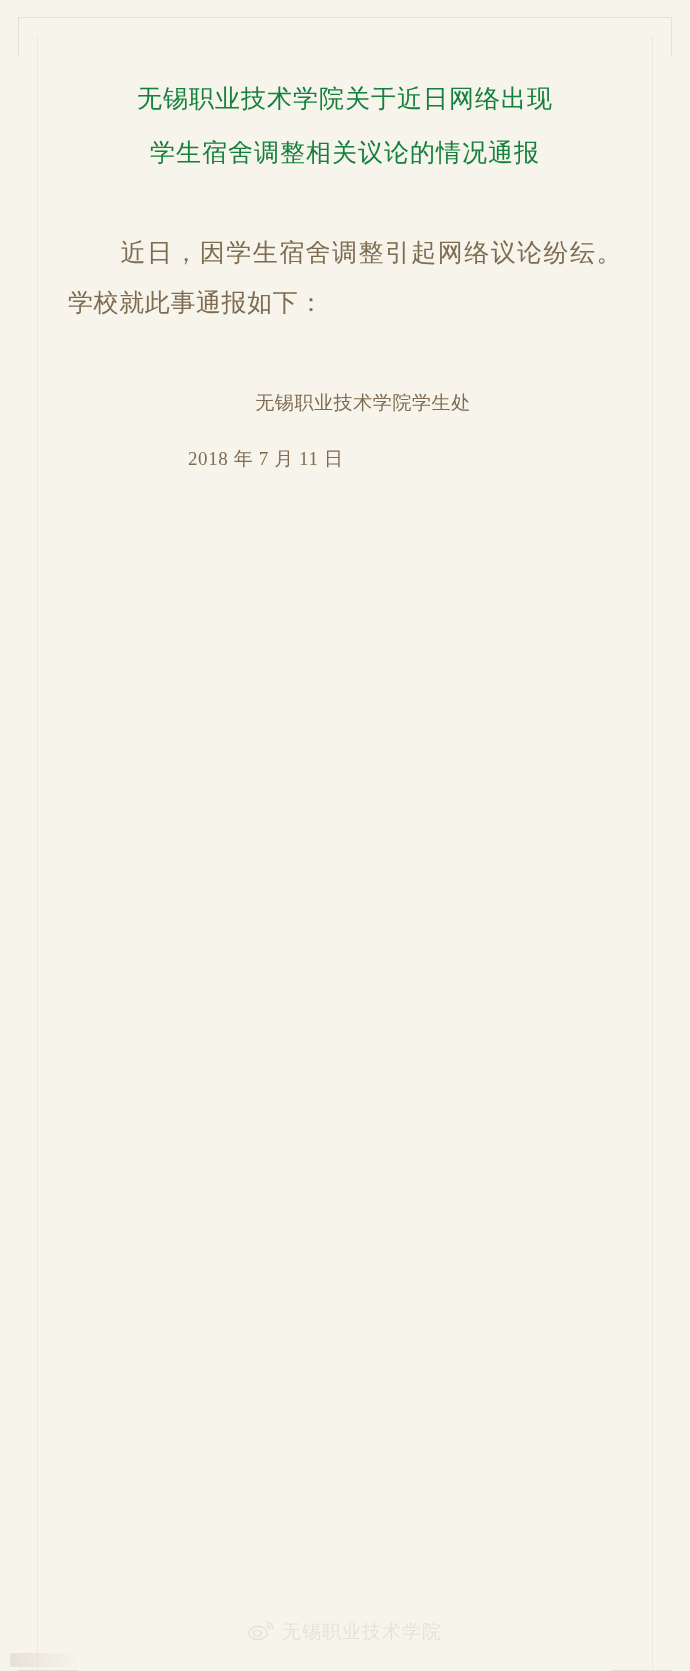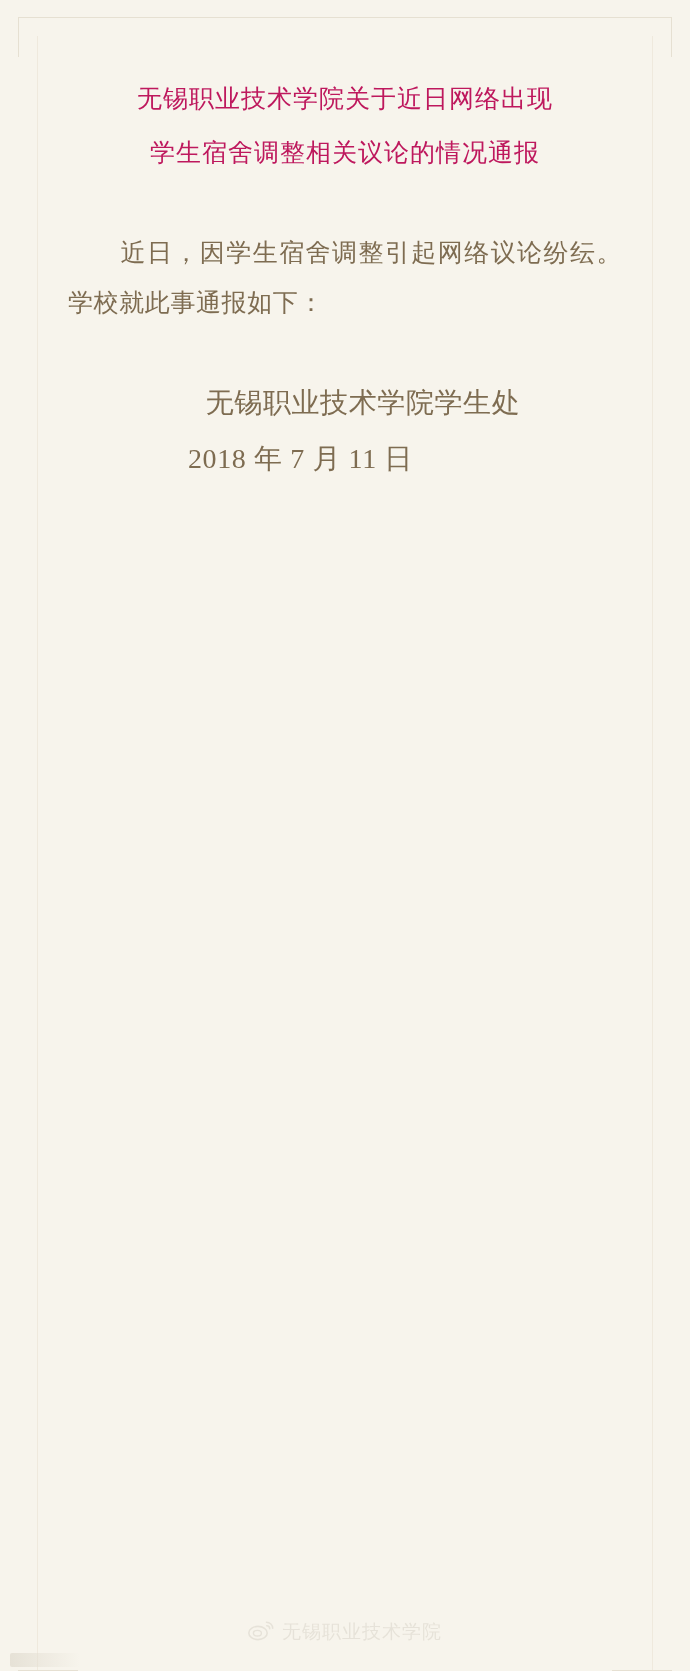--- a/index.html
+++ b/index.html
@@ -81,21 +81,21 @@
   .content {
     position: relative;
     padding: 0 68px;
     color: #7d6a4f;
   }
   .title {
     text-align: center;
     font-size: 25px;
     line-height: 54px;
     letter-spacing: 1px;
-    color: #be185d;
+    color: #15803d;
     margin: 0;
     font-weight: normal;
   }
   .title-1 { padding-top: 72px; }
   .title-2 { padding-top: 0px; }
 
   .body-text {
     font-size: 25px;
     line-height: 50px;
     letter-spacing: 0.6px;
@@ -103,21 +103,21 @@
     text-align: justify;
     text-justify: inter-ideograph;
     margin: 0;
   }
   .p-first { margin-top: 48px; }
   .p-gap { margin-top: 24px; }
   .indent { text-indent: 2.1em; }
 
   .sign-block {
     margin-top: 50px;
-    font-size: 28px;
+    font-size: 19px;
     line-height: 50px;
     color: #7e6c51;
     letter-spacing: 0.6px;
   }
   .sign-org {
     text-align: center;
     padding-left: 36px;
   }
   .sign-date {
     padding-left: 120px;

